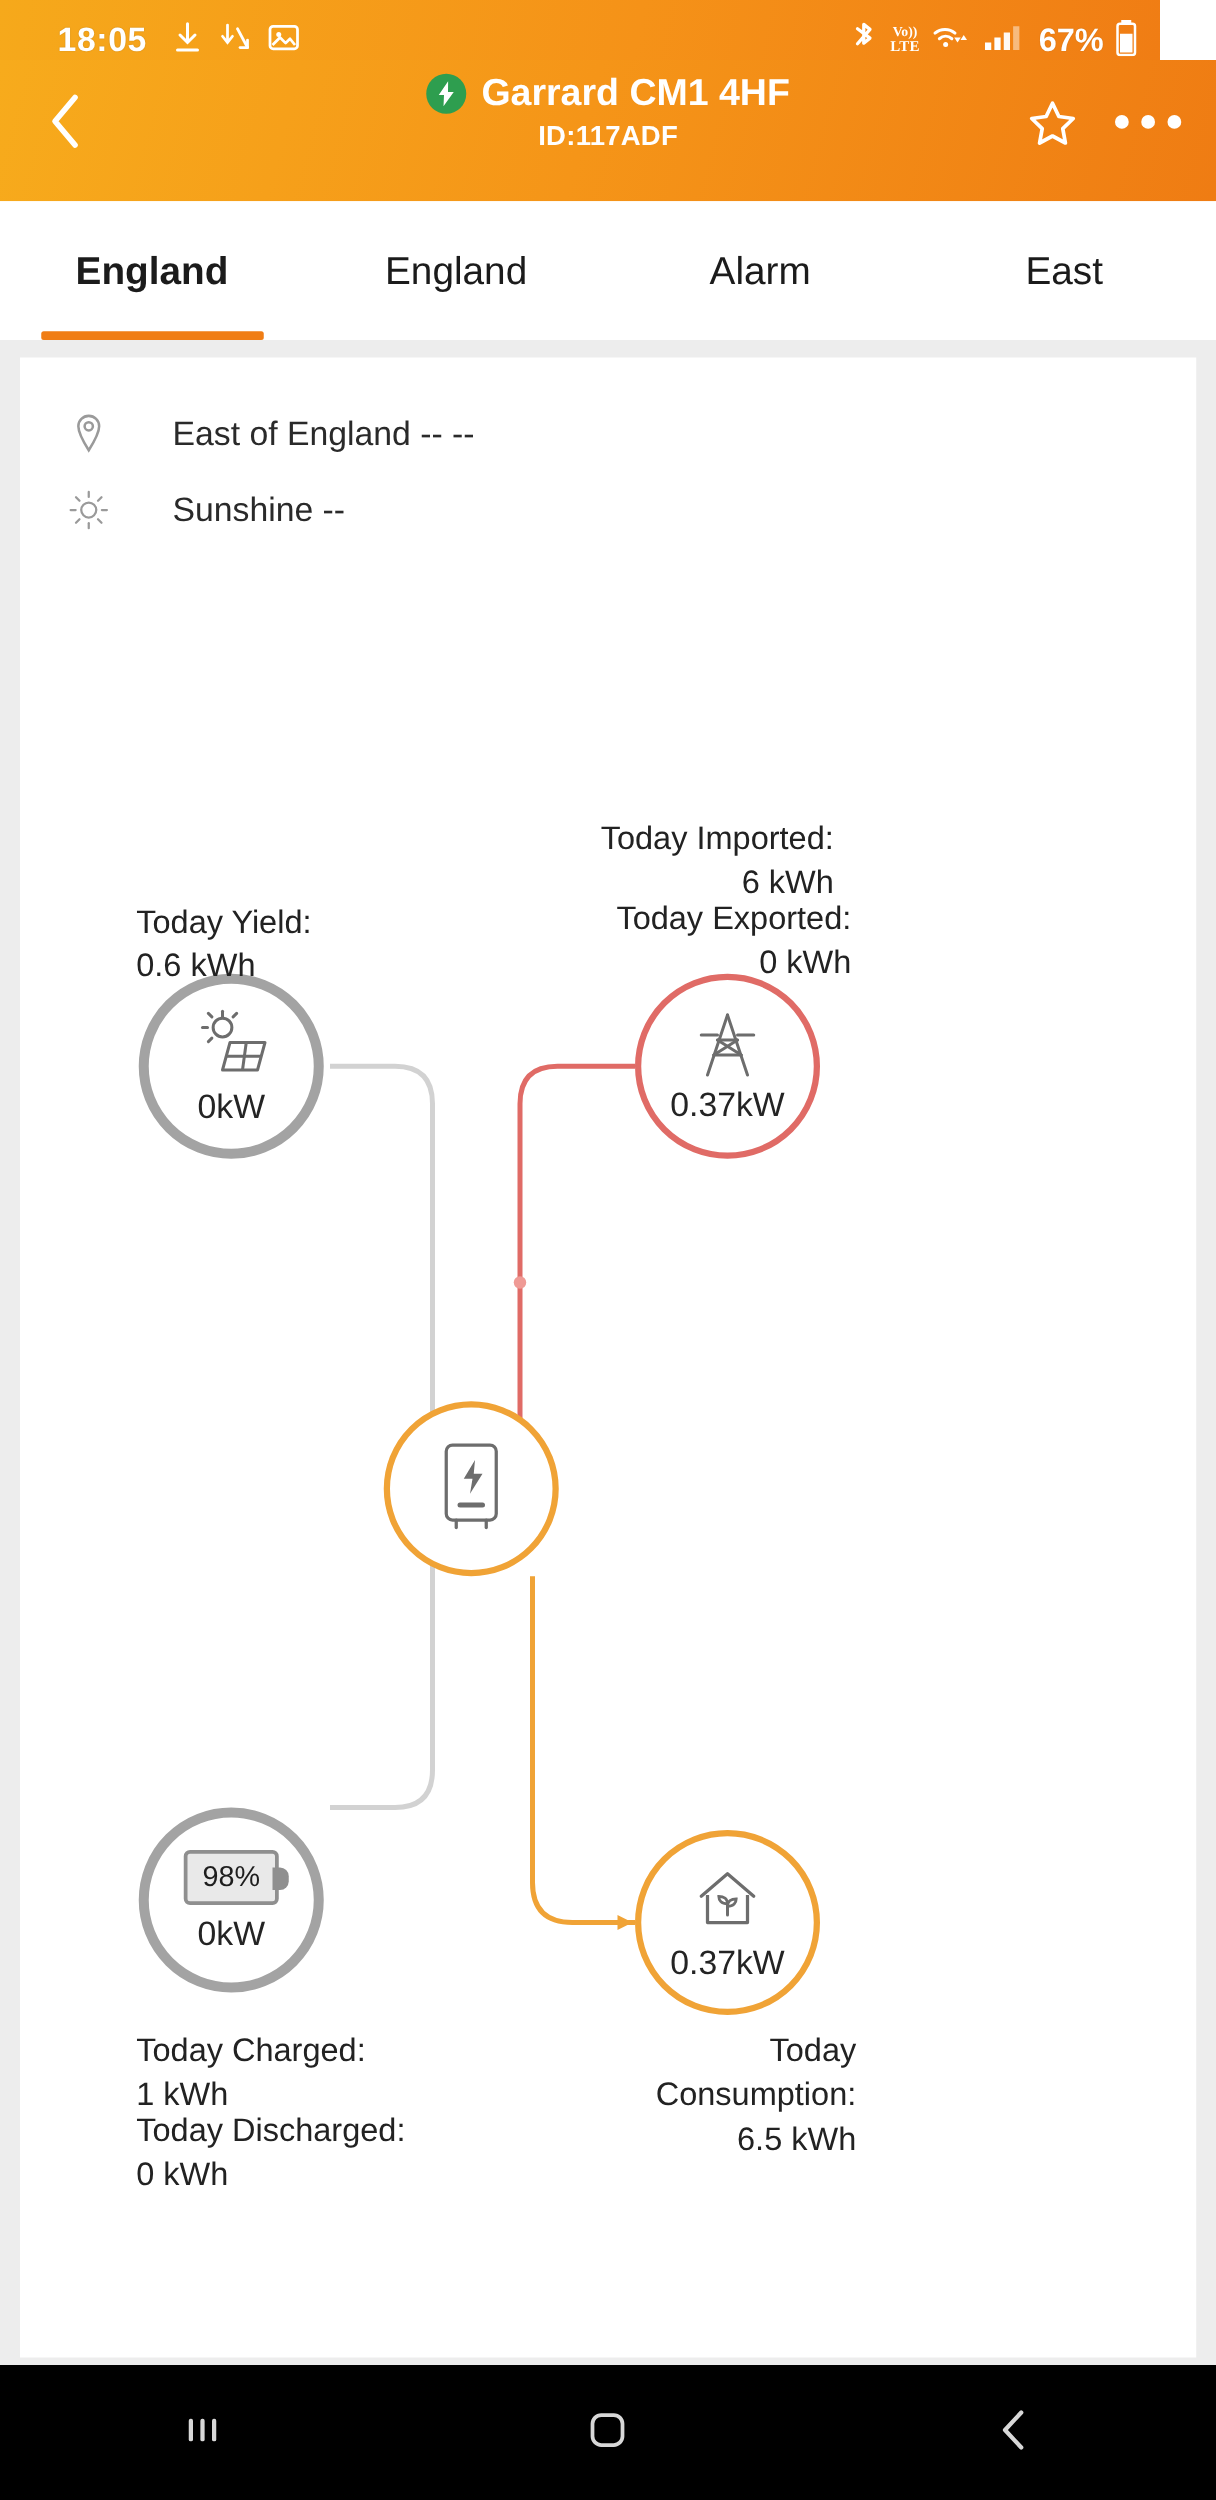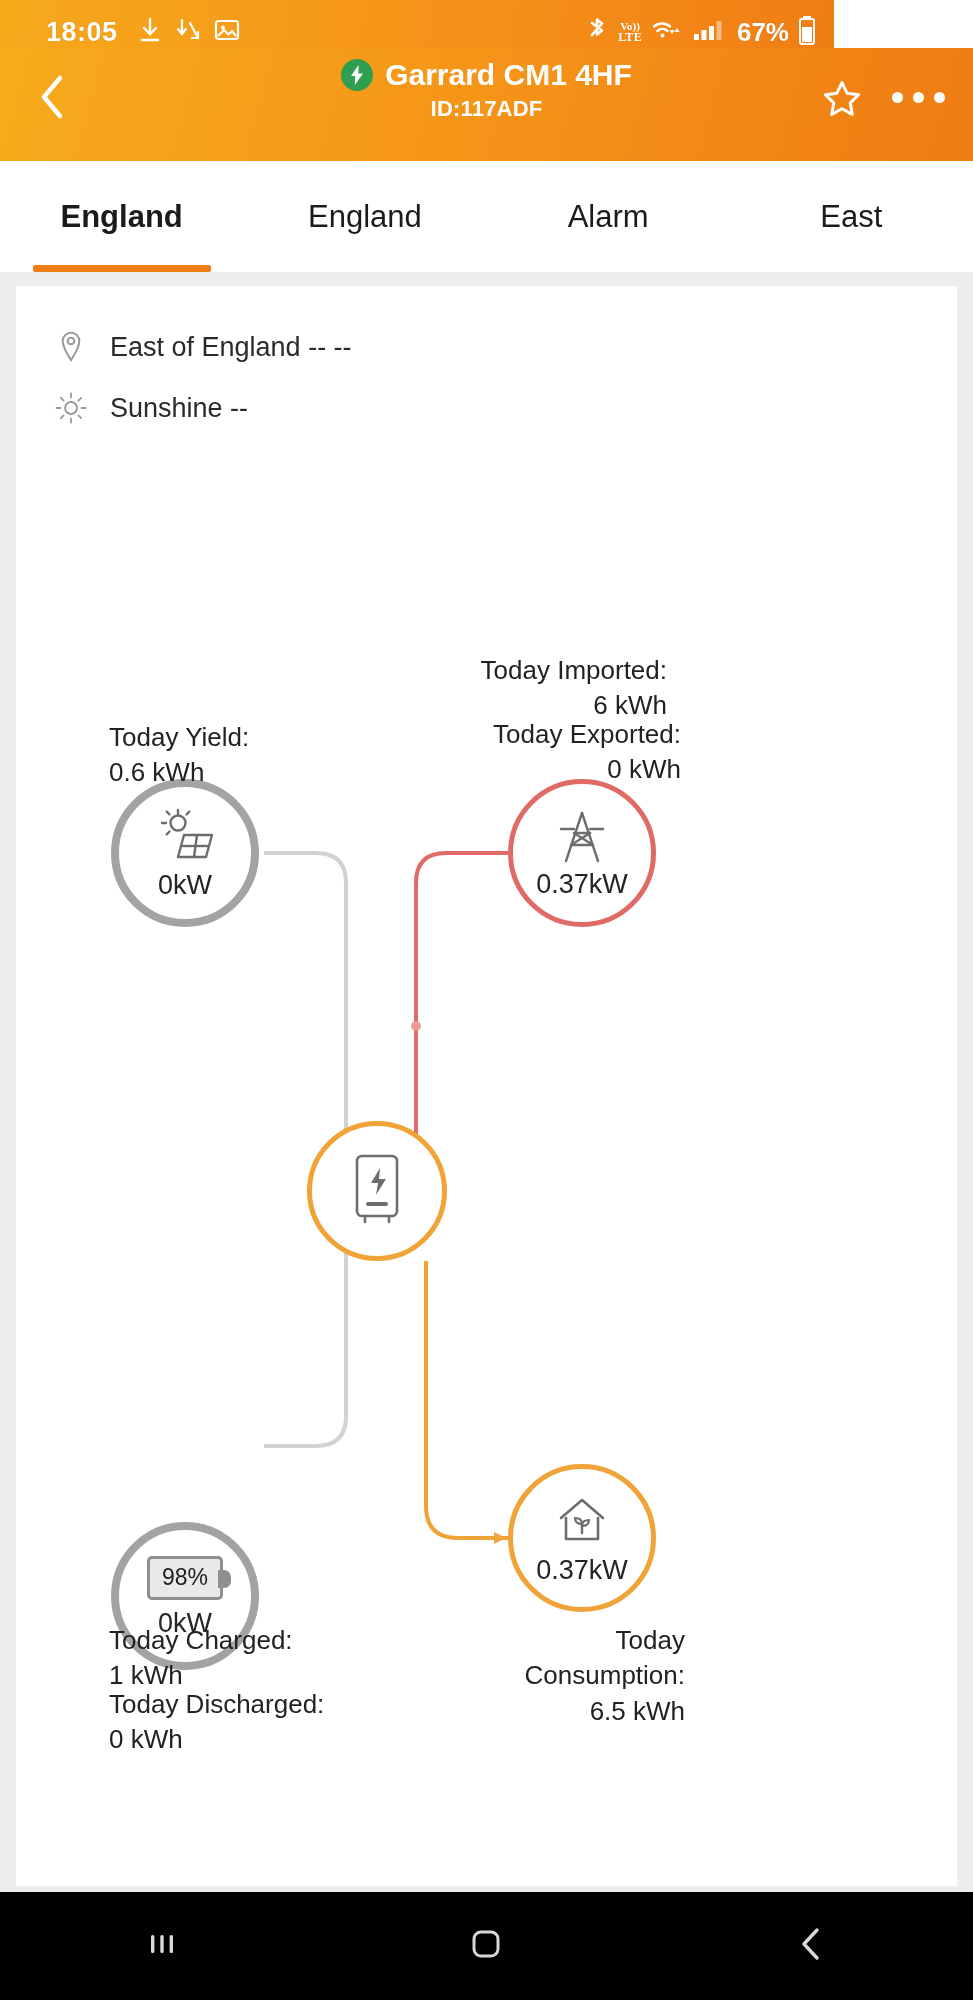--- a/index.html
+++ b/index.html
@@ -6,21 +6,21 @@
   html, body {
     width: 973px; height: 2000px;
     font-family: "Liberation Sans", sans-serif;
     background: #ffffff;
     overflow: hidden;
   }
 
   
   .statusbar {
     position: absolute; top: 0; left: 0;
-    width: 834px; height: 48px;
+    width: 928px; height: 48px;
     background: linear-gradient(100deg, #f6a91b 0%, #f59218 55%, #f07d14 100%);
     display: flex; align-items: center;
     padding: 16px 18px 0 46px;
     color: #ffffff;
   }
   .sb-clock {
     font-size: 27px; font-weight: 700; letter-spacing: .5px;
     color: #ffffff; line-height: 1;
     text-shadow: 0 0 1px rgba(0,0,0,.25);
   }
@@ -92,42 +92,42 @@
   }
   .card {
     position: relative;
     width: 941px; height: 1600px;
     background: #ffffff;
   }
 
   
   .meta-row { position:absolute; display:flex; align-items:center; gap: 22px; }
   .meta-row .m-ico { width: 34px; display:flex; align-items:center; justify-content:center; }
-  .meta-row .m-text { font-size: 27px; color:#2a2a2a; white-space:nowrap; }
+  .meta-row .m-text { font-size: 27px; color:#2a2a2a; white-space:nowrap;margin-left:28px; }
   #meta-location { left: 38px; top: 45px; }
   #meta-weather  { left: 38px; top: 106px; }
 
   
   .flow { position:absolute; left:0; top:0; width: 941px; height: 1600px; }
   .flow svg.lines { position:absolute; left:0; top:0; width:941px; height:1600px; }
 
   .node {
     position:absolute; width: 148px; height: 148px; border-radius: 50%;
     background: #ffffff; display:flex; flex-direction:column;
     align-items:center; justify-content:center; gap: 2px;
   }
   .node .n-val { font-size: 27px; color:#242424; line-height:1; }
   .node.grey   { border: 8px solid #a3a3a3; }
   .node.red    { border: 5px solid #e06b66; }
   .node.orange { border: 5px solid #f0a336; }
 
   #node-pv      { left: 95px;  top: 493px; }
   #node-grid    { left: 492px; top: 493px; }
   #node-inv     { left: 291px; top: 835px; width: 140px; height: 140px; }
-  #node-batt    { left: 95px;  top: 1236px; }
+  #node-batt    { left: 95px;  top: 1160px; }
   #node-home    { left: 492px; top: 1178px; }
 
   .lbl { position:absolute; font-size: 26px; color:#222; line-height: 1.36; white-space: pre; }
   .lbl.right { text-align: right; }
 
   #lbl-yield     { left: 93px;  top: 434px; }
   #lbl-imported  { right: 290px; top: 367px; }
   #lbl-exported  { right: 276px; top: 431px; }
   #lbl-charged   { left: 93px;  top: 1337px; }
   #lbl-discharged{ left: 93px;  top: 1401px; }

